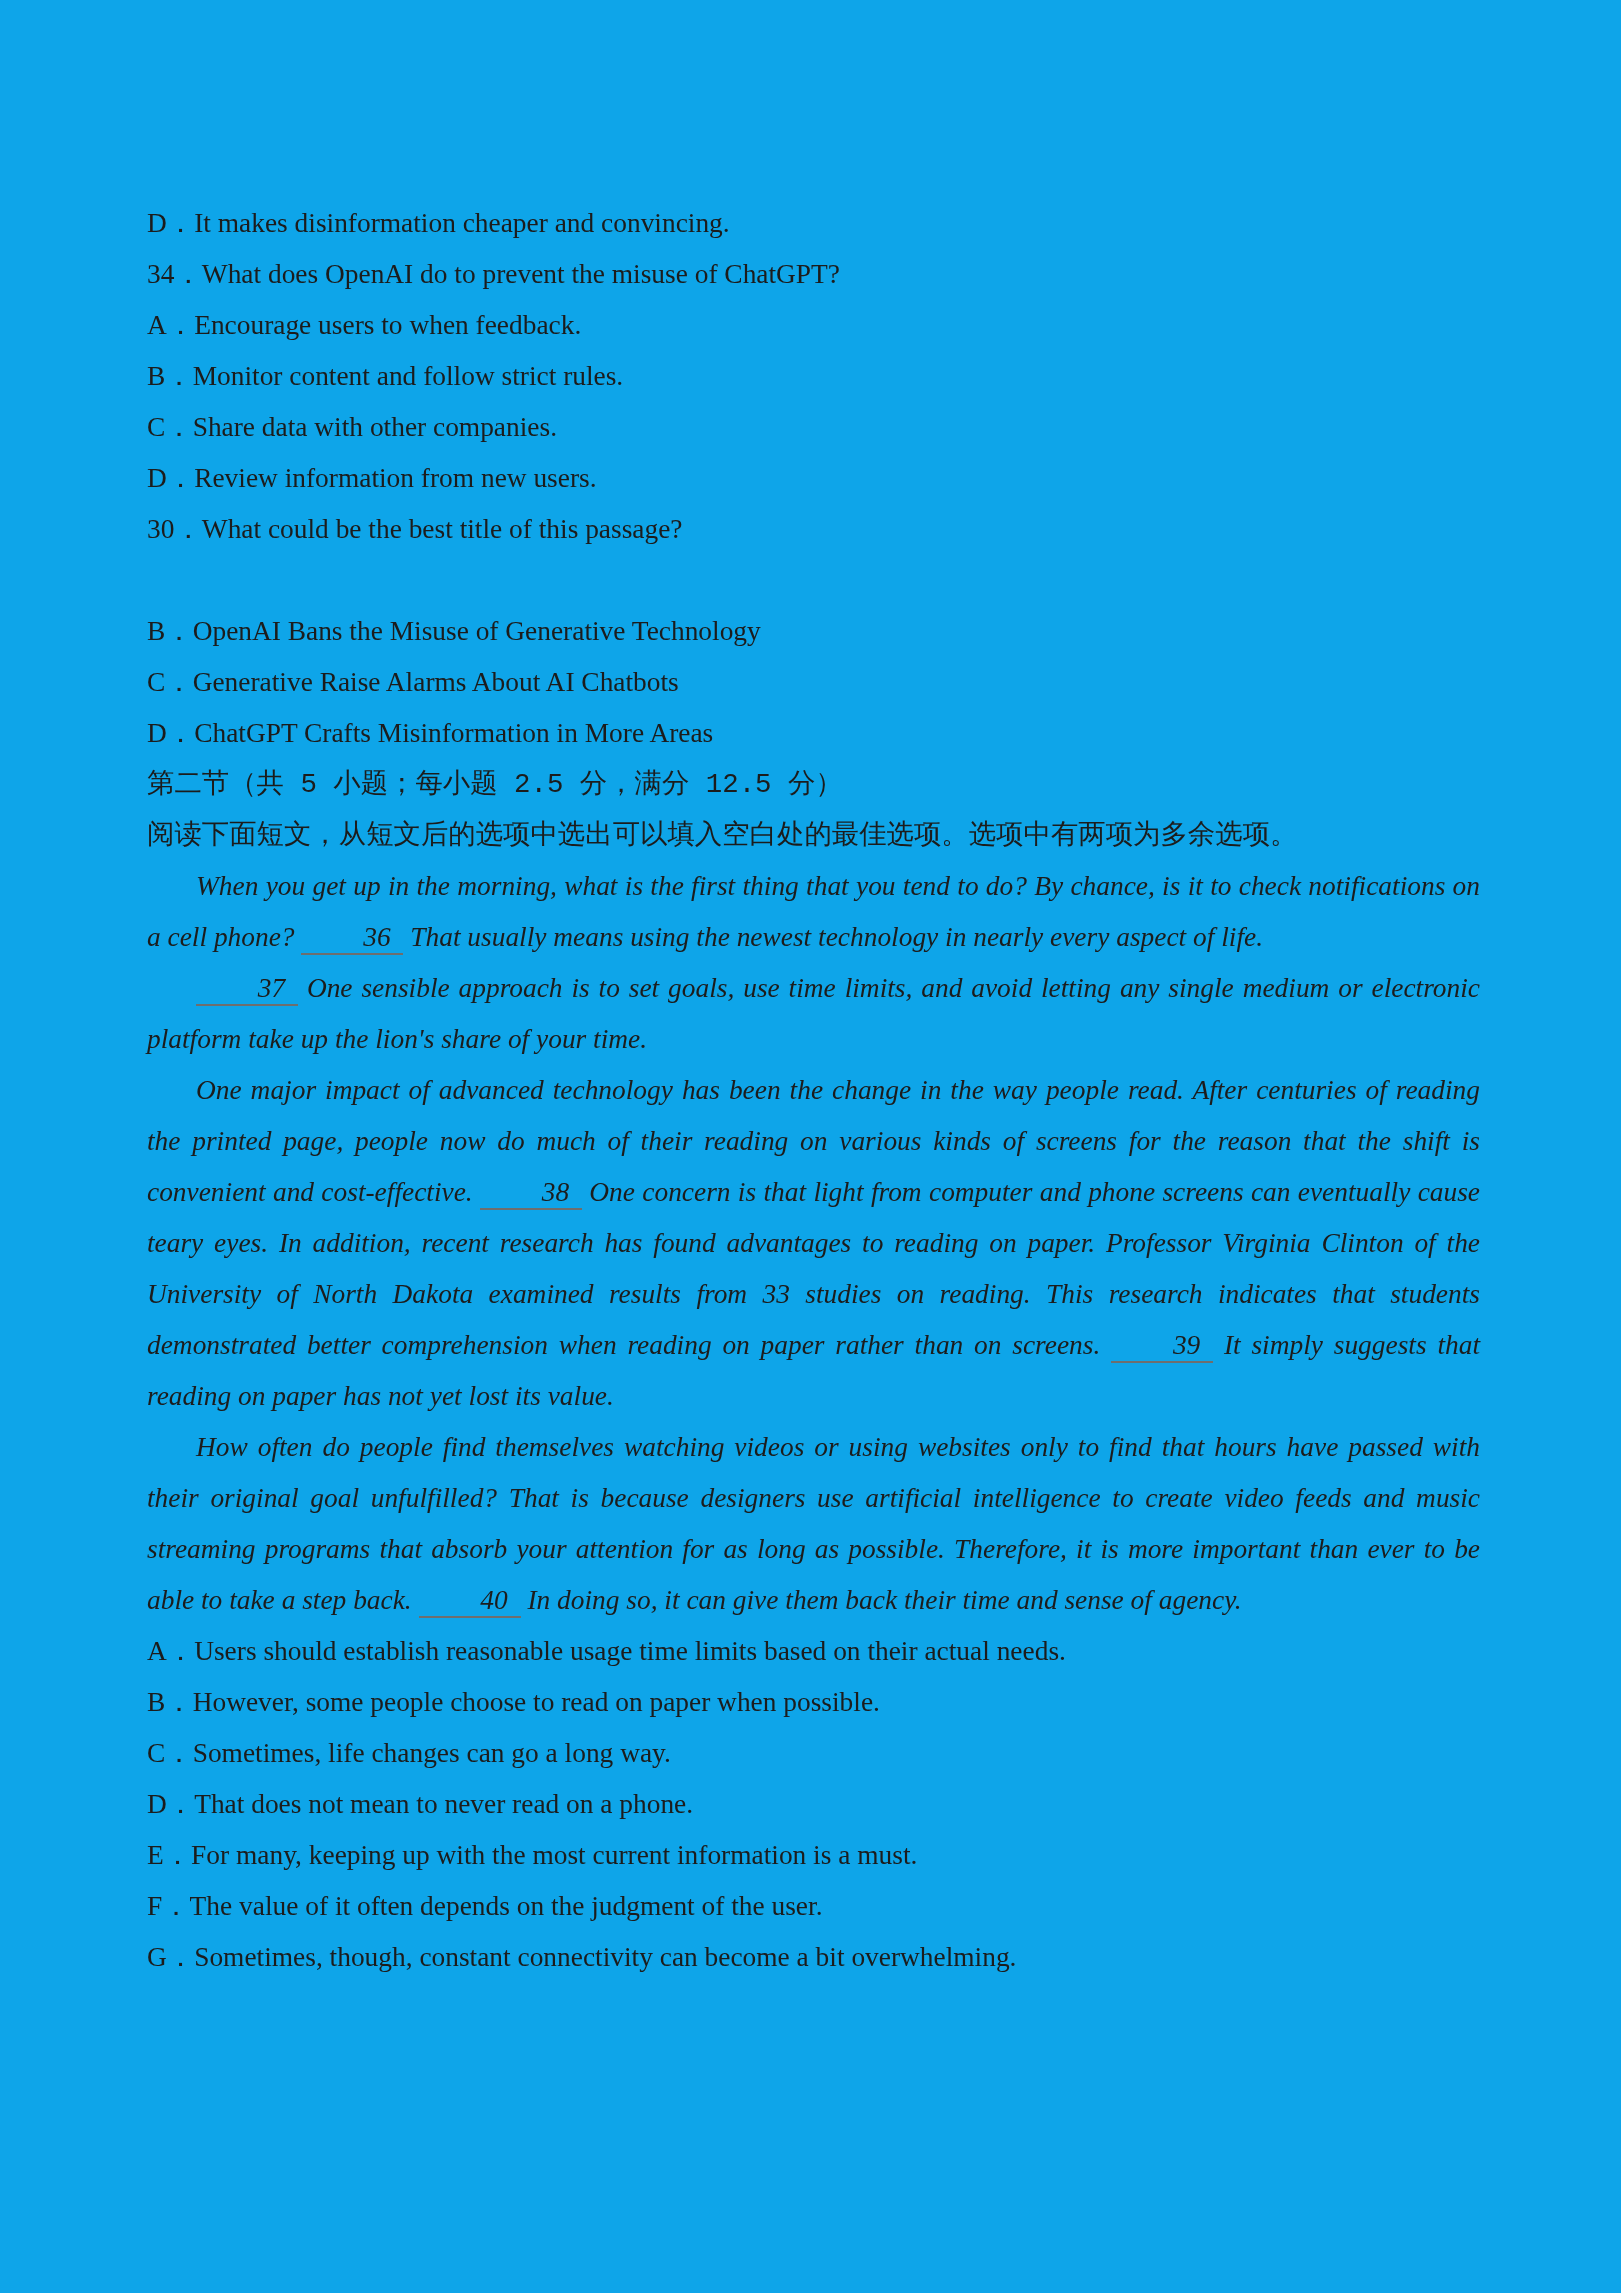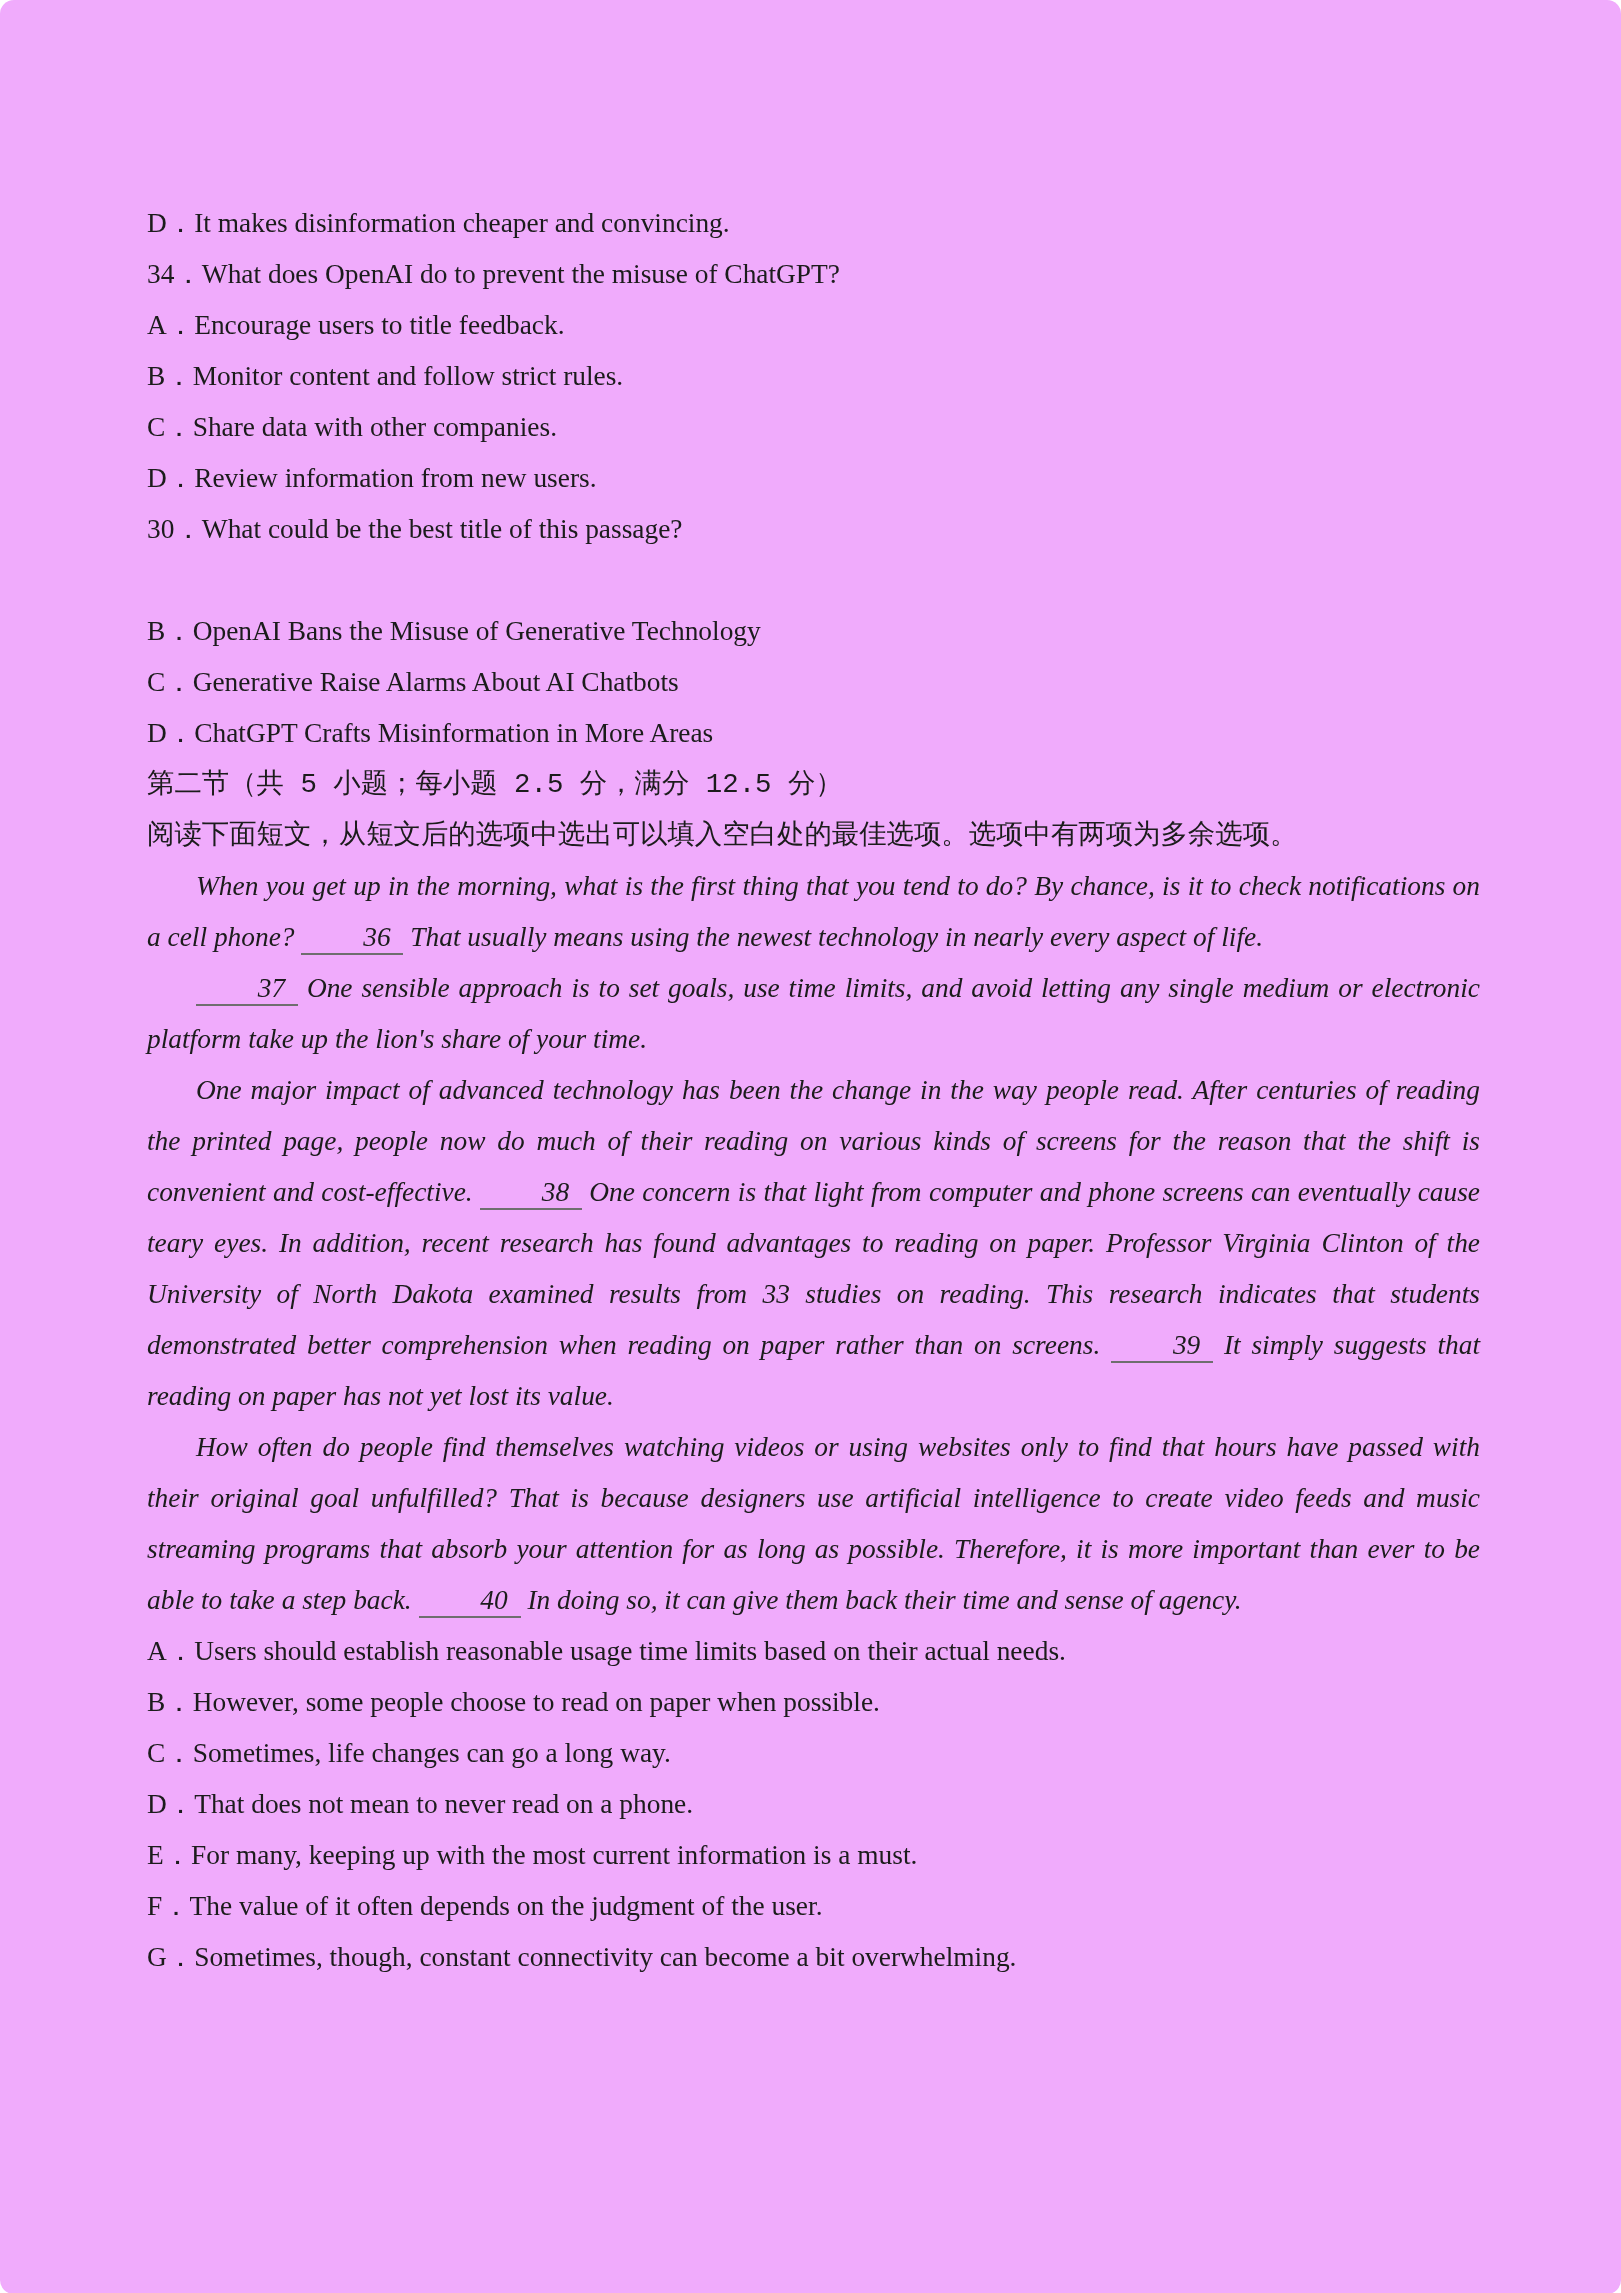--- a/index.html
+++ b/index.html
@@ -4,26 +4,25 @@
 <style>
   html, body {
     margin: 0;
     padding: 0;
     background: #ffffff;
   }
   .page {
     position: relative;
     width: 1621px;
     height: 2294px;
-    background: #f0abfc;
+    background: #0ea5e9;
     overflow: hidden;
     font-family: "Liberation Serif", "DejaVu Serif", serif;
     font-size: 27.4px;
     color: #1c1c1c;
-    border-radius: 14px;
   }
   .content {
     position: absolute;
     top: 198px;
     left: 147px;
     width: 1333px;
     line-height: 51px;
   }
   .line {
     min-height: 51px;
@@ -57,21 +56,21 @@
 </head>
 <body>
 
 <div class="page">
   <div class="content">
 
     <div class="line">D．It makes disinformation cheaper and convincing.</div>
 
     <div class="line">34．What does OpenAI do to prevent the misuse of ChatGPT?</div>
     <div class="options">
-        <div class="line">A．Encourage users to title feedback.</div>
+        <div class="line">A．Encourage users to when feedback.</div>
         <div class="line">B．Monitor content and follow strict rules.</div>
         <div class="line">C．Share data with other companies.</div>
         <div class="line">D．Review information from new users.</div>
       </div>
 
     <div class="line">30．What could be the best title of this passage?</div>
     <div class="spacer"></div>
     <div class="options">
         <div class="line">B．OpenAI Bans the Misuse of Generative Technology</div>
         <div class="line">C．Generative Raise Alarms About AI Chatbots</div>

